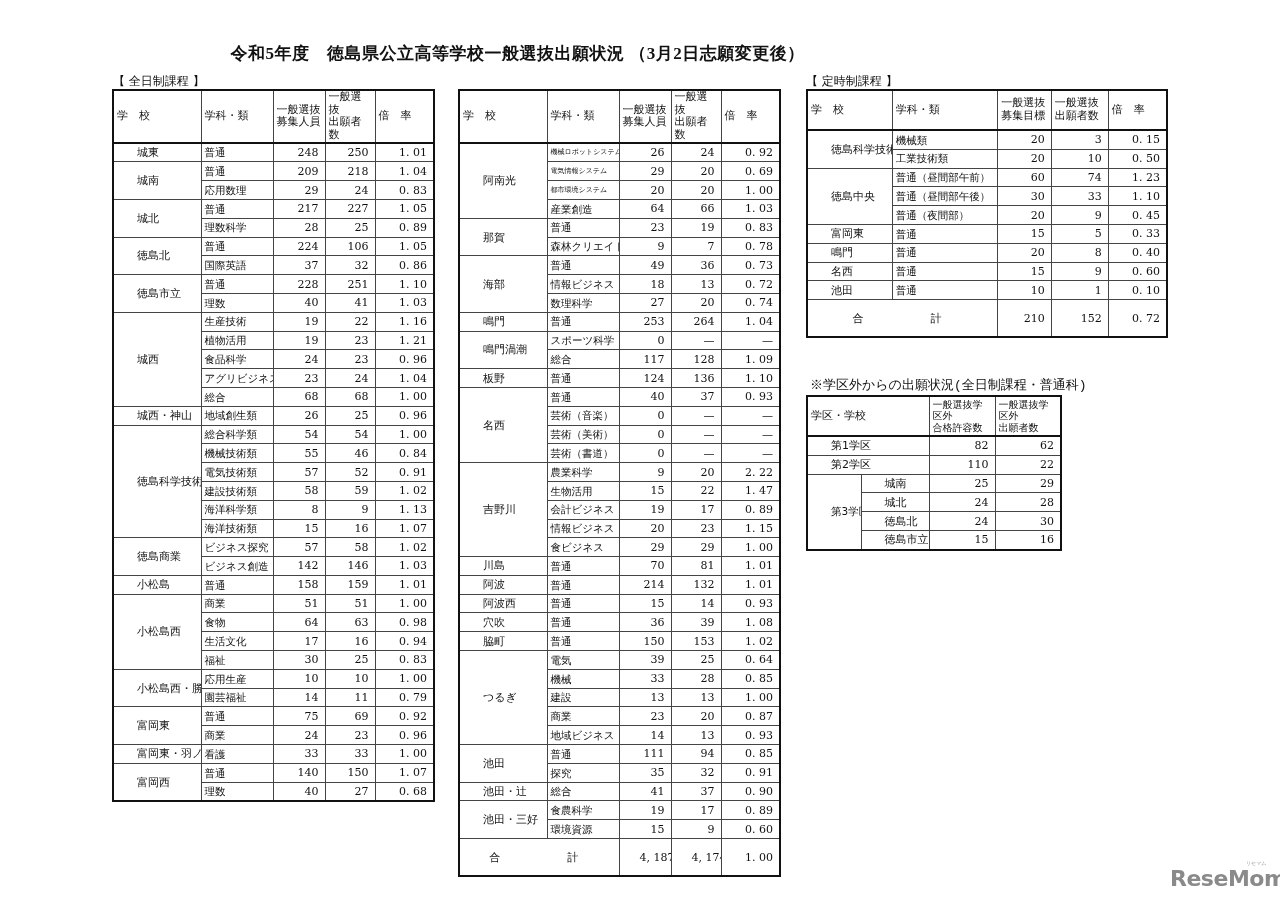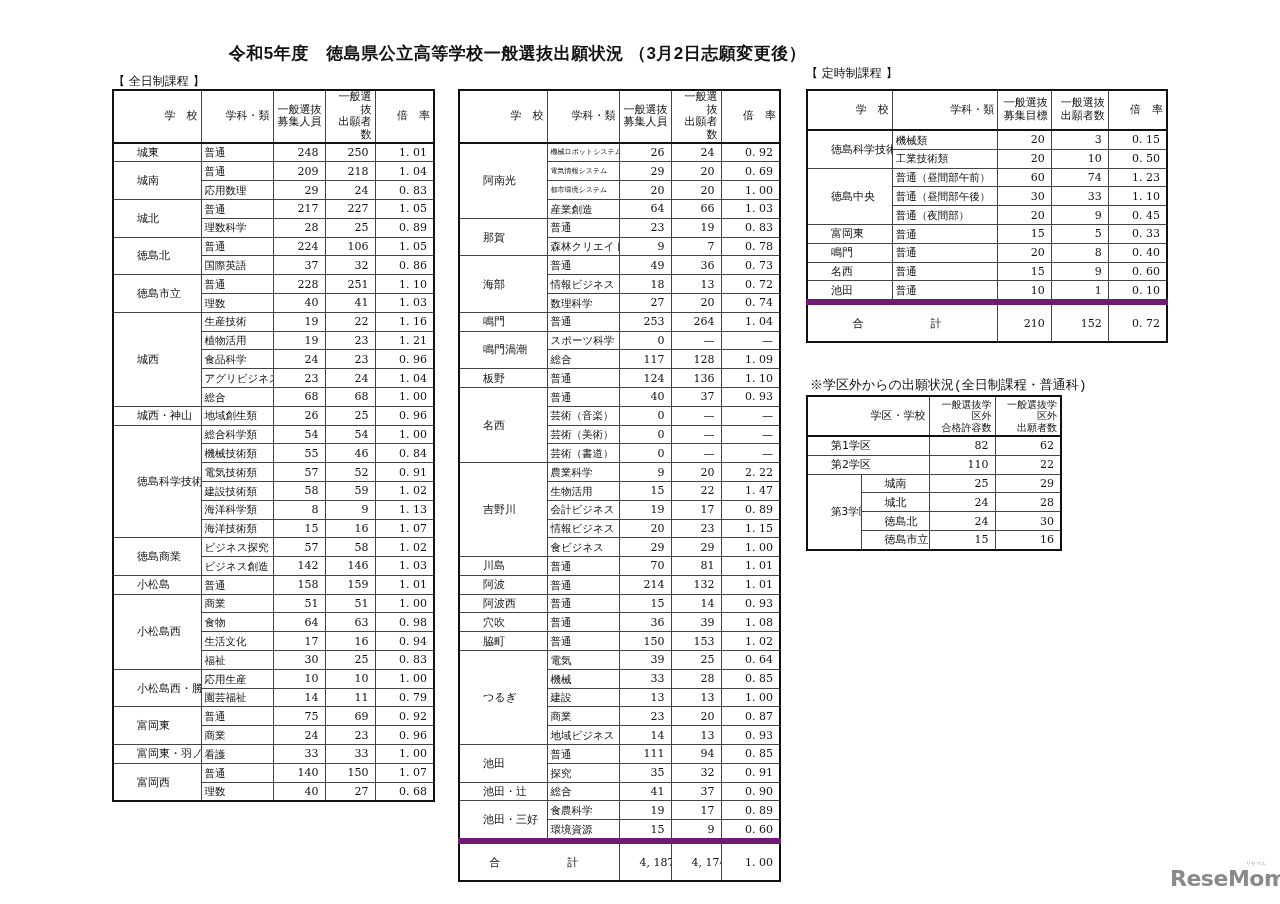--- a/index.html
+++ b/index.html
@@ -1,49 +1,49 @@
 <!DOCTYPE html>
 <html><head>
 <meta charset="utf-8">
 <style>
   html, body { margin:0; padding:0; background:#ffffff; }
   body { width:1280px; height:904px; position:relative; overflow:hidden;
          font-family:"DejaVu Serif", "Liberation Serif", serif; color:#111; }
   .title { position:absolute; left:0; width:1035px; top:42px; text-align:center;
-           font-family:Liberation Sans, sans-serif; font-weight:bold;
+           font-family:Liberation Serif, serif; font-weight:bold;
            font-size:17px; letter-spacing:0.5px; }
   .section-label { position:absolute; font-family:"DejaVu Sans", "Liberation Sans", sans-serif;
                    font-size:12px; }
   table.grid { position:absolute; border-collapse:collapse; border:2px solid #111;
                font-size:11px; table-layout:fixed; }
   table.grid td, table.grid th { border:1px solid #444; padding:0 3px; height:17.8px;
                white-space:nowrap; overflow:hidden; line-height:1; }
-  table.grid thead th { font-weight:normal; text-align:right; height:38px;
+  table.grid thead th { font-weight:normal; text-align:left; height:38px;
                border-bottom:2px solid #111; font-family:"DejaVu Sans", "Liberation Sans", sans-serif; font-size:11px; line-height:1.15; }
   table.grid td.num { text-align:right; padding-right:6px; font-family:"DejaVu Serif", serif; }
   table.grid td.school { vertical-align:middle; font-family:"DejaVu Sans", "Liberation Sans", sans-serif;padding-left:23px; }
   table.grid td.dept { font-family:"DejaVu Sans", "Liberation Sans", sans-serif; font-size:10.5px; }
   table.grid td.dept.small { font-size:7px; }
-  table.grid tr.total td { height:36px; border-top:6px solid #701a75;padding-left:20px; }
+  table.grid tr.total td { height:36px; border-top:1px solid #701a75;padding-left:20px; }
   table.grid td.total-label { text-align:center; font-family:"DejaVu Sans", sans-serif; letter-spacing:28px; }
   .note { position:absolute; font-family:Liberation Mono, monospace; font-size:13px; }
   table.grid.out thead th { font-size:10px; }
   table.grid.out thead th.big { font-size:11px; }
   .logo { position:absolute; left:1170px; top:866px; font-family:"DejaVu Sans", "Liberation Sans", sans-serif;
           font-weight:bold; font-size:22px; color:#8a8a8a; letter-spacing:-0.5px; }
   .logo-sub { position:absolute; left:1246px; top:860px; font-size:5px; color:#999;
               font-family:"DejaVu Sans", sans-serif; }
 </style>
 </head>
 <body>
 
 <div class="title">令和5年度　徳島県公立高等学校一般選抜出願状況 （3月2日志願変更後）</div>
 
 <div class="section-label" style="left:113px;top:73px;">【 全日制課程 】</div>
-<div class="section-label" style="left:806px;top:65px;">【 定時制課程 】</div>
+<div class="section-label" style="left:806px;top:73px;">【 定時制課程 】</div>
 
 <table class="grid" id="t-left" style="left:112px;top:89px;width:321px;">
   <colgroup>
       <col style="width:88px">
       <col style="width:72px">
       <col style="width:52px">
       <col style="width:50px">
       <col style="width:59px">
     </colgroup>
   <thead>

